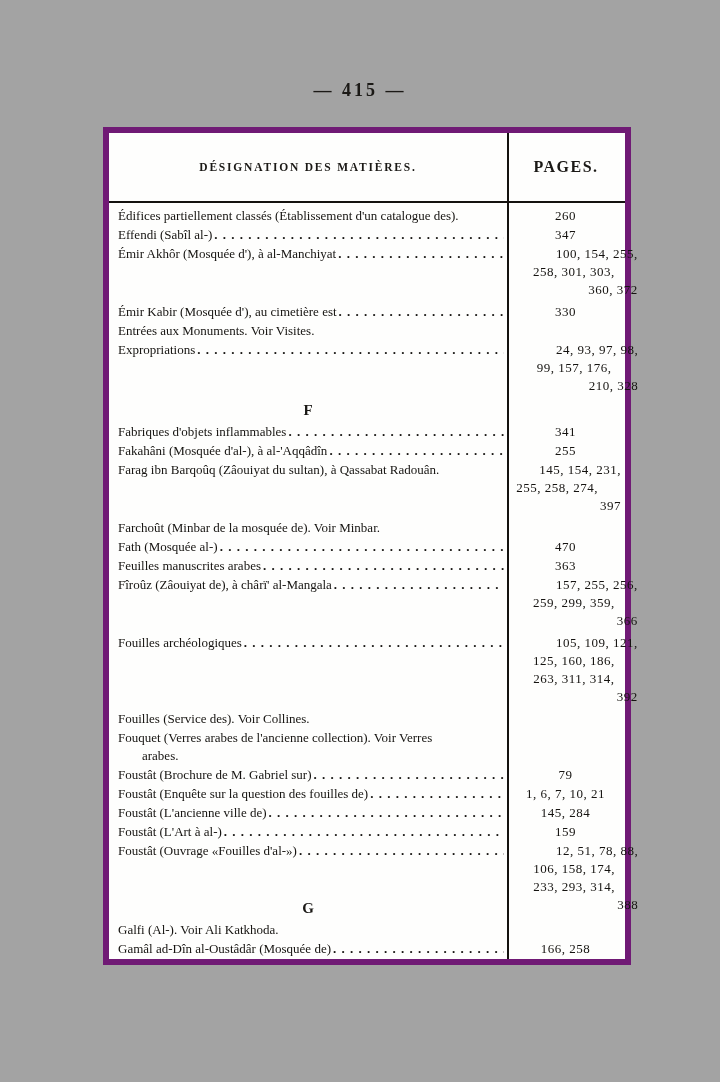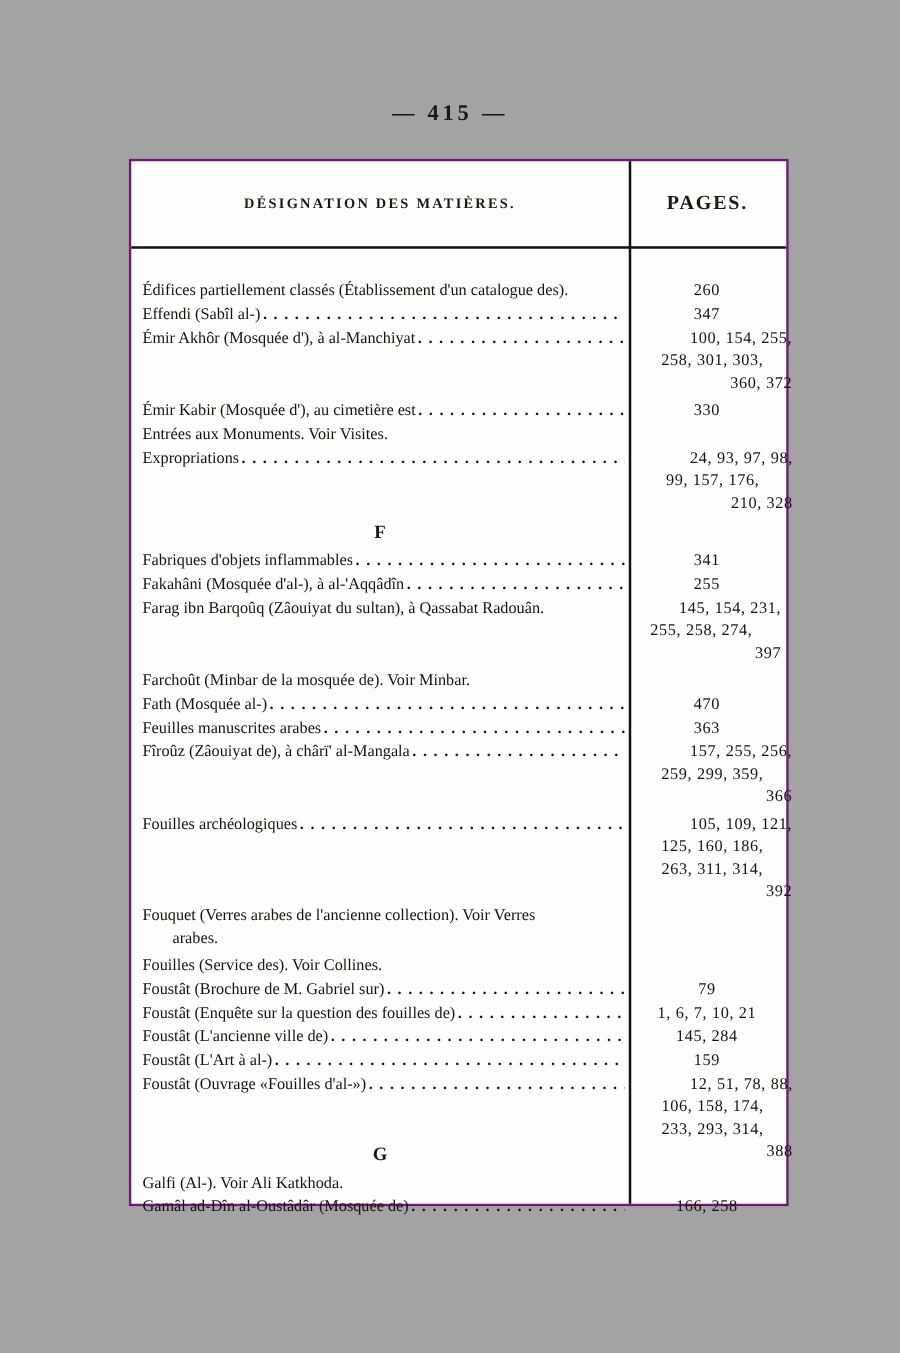--- a/index.html
+++ b/index.html
@@ -19,21 +19,21 @@
     font-size: 18px;
     font-weight: bold;
     letter-spacing: 3px;
     color: #1b1916;
   }
 
   .index-table {
     position: absolute;
     left: 103px; top: 127px;
     width: 528px; height: 838px;
-    border: 2px solid #701a75;
+    border: 6px solid #701a75;
     background: #fefefd;
   }
   .vdivider {
     position: absolute;
     left: 398px; top: 0; bottom: 0;
     width: 2px;
     background: #14120f;
   }
 
   .thead {
@@ -47,21 +47,21 @@
     font-size: 11.5px; font-weight: bold; letter-spacing: 1.8px;
     color: #1b1916;
   }
   .th-right {
     flex: 1;
     display: flex; align-items: center; justify-content: center;
     font-size: 16px; font-weight: bold; letter-spacing: 1.5px;
     color: #1b1916;
   }
 
-  .tbody { padding-top: 24px; }
+  .tbody { padding-top: 4px; }
 
   .row { display: flex; align-items: flex-start; margin-bottom: 1px; }
   .row.gap { margin-top: 4px; }
 
   .cell-left {
     width: 398px;
     padding-left: 9px;
     padding-right: 3px;
   }
   .line1 {
@@ -281,34 +281,34 @@
               <span class="dots"></span>
             </div>
           </div>
           <div class="cell-right">
             <div class="pageline just">105, 109, 121,</div>
             <div class="pageline center">125, 160, 186,</div>
             <div class="pageline center">263, 311, 314,</div>
             <div class="pageline last">392</div>
           </div>
         </div>
+        <div class="row gap">
+          <div class="cell-left">
+            <div class="line1">
+              <span class="entry-text">Fouilles (Service des). Voir Collines.</span>
+            </div>
+          </div>
+          <div class="cell-right"></div>
+        </div>
         <div class="row">
           <div class="cell-left">
             <div class="line1">
               <span class="entry-text">Fouquet (Verres arabes de l'ancienne collection). Voir Verres</span>
             </div>
             <div class="line2">arabes.</div>
-          </div>
-          <div class="cell-right"></div>
-        </div>
-        <div class="row gap">
-          <div class="cell-left">
-            <div class="line1">
-              <span class="entry-text">Fouilles (Service des). Voir Collines.</span>
-            </div>
           </div>
           <div class="cell-right"></div>
         </div>
         <div class="row">
           <div class="cell-left">
             <div class="line1">
               <span class="entry-text">Foustât (Brochure de M. Gabriel sur)</span>
               <span class="dots"></span>
             </div>
           </div>

